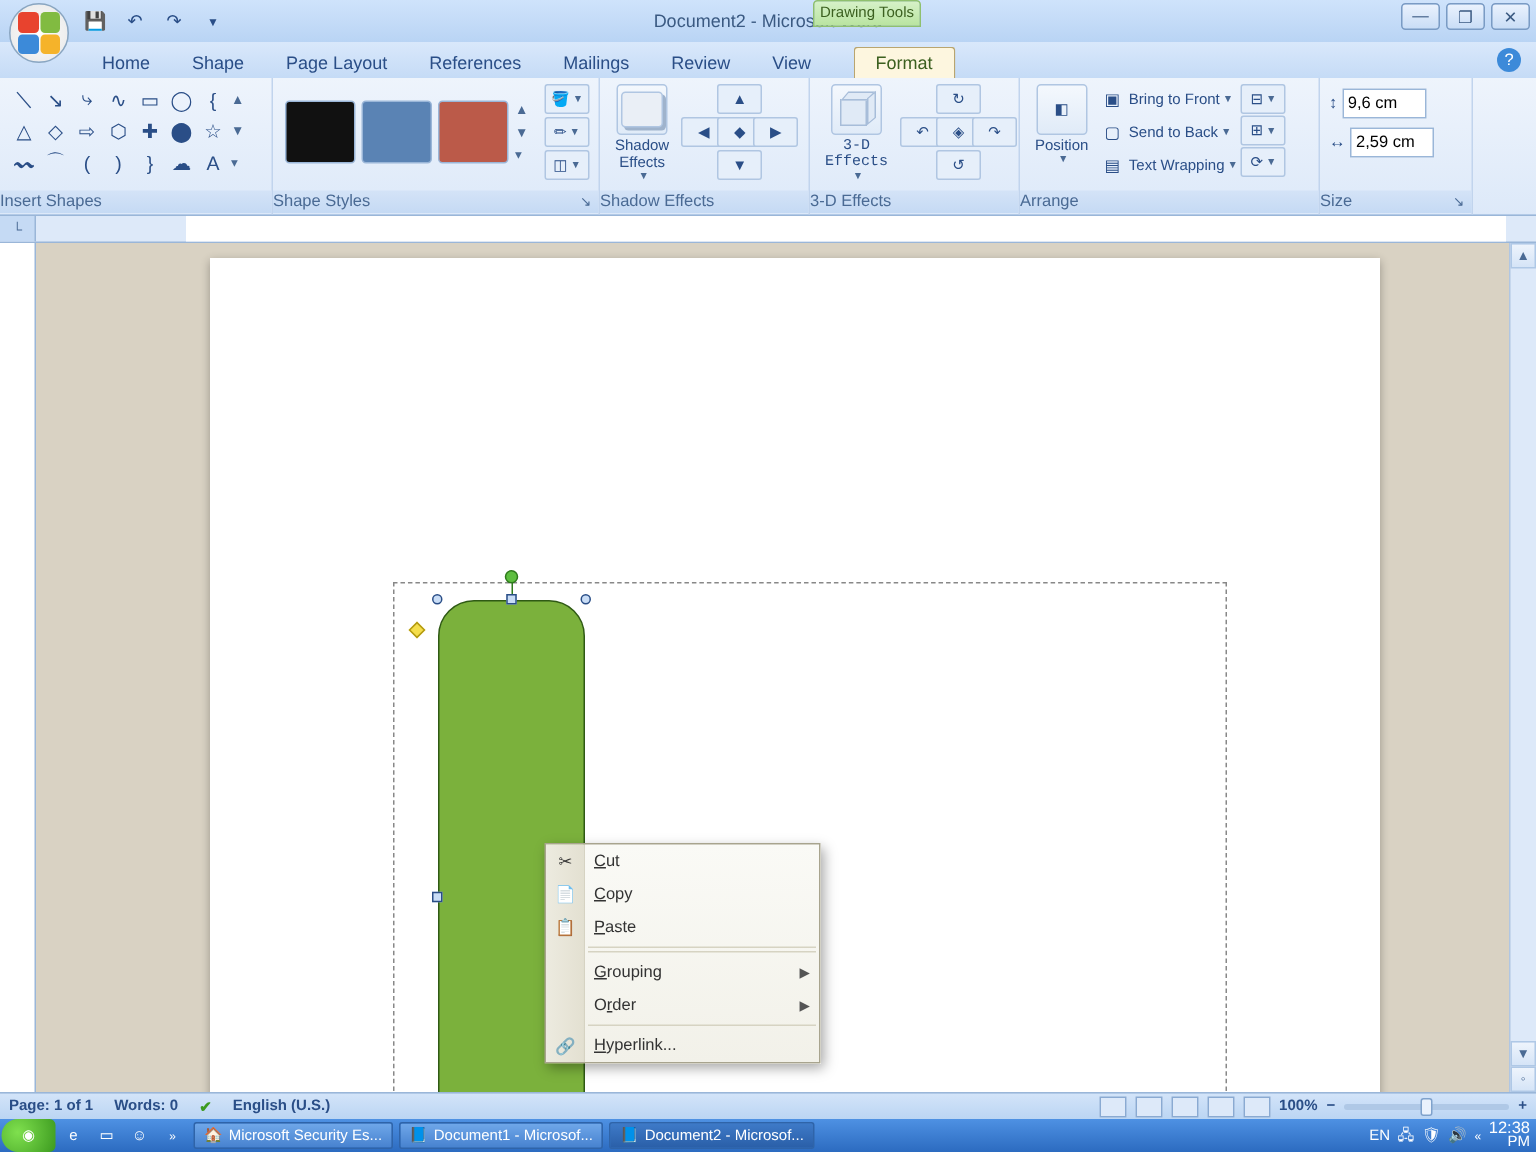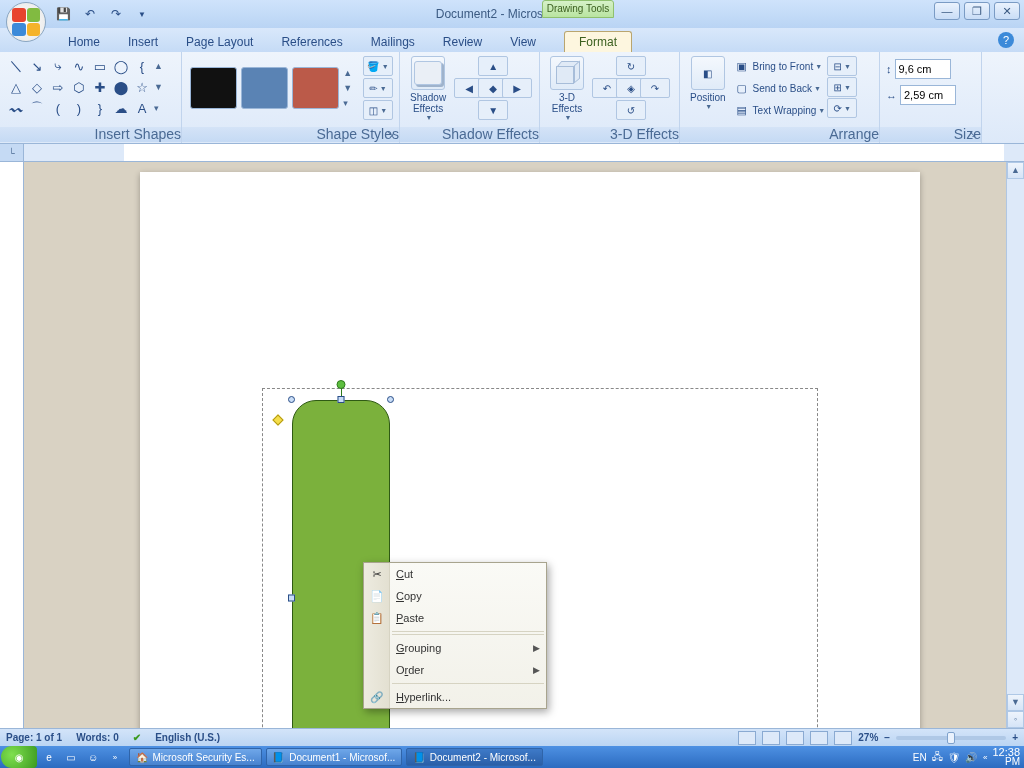--- a/index.html
+++ b/index.html
@@ -13,21 +13,21 @@
 .title-text { position:absolute; left:50%; transform:translateX(-50%); font-size: 12px; color: #3B5A82; }
 .win-controls { position:absolute; right:4px; top:2px; display:flex; gap:4px; }
 .win-btn { width:26px;height:18px;border:1px solid #7A9BC4;background:linear-gradient(#EAF2FD,#C9DDF6);border-radius:3px;color:#3B5A82;font-size:11px;display:flex;align-items:center;justify-content:center;}
 .contextual-tab-label { position:absolute; left:542px; top:0; width:72px; height:18px; background:linear-gradient(#D6F1C8,#B9E4A0); border:1px solid #8FC06E; border-radius:3px 3px 0 0; font-size:10px; color:#3C6020; text-align:center; line-height:16px;}
 .tabs { height: 24px; background: linear-gradient(#D9E8FB,#C5DBF6); display:flex; align-items:flex-end; padding-left:54px; font-size:12px; color:#2A4E87; position:relative;}
 .tab { padding: 3px 14px; cursor:default;}
 .tab.active { background:#FDF6DF; border:1px solid #B9A56F; border-bottom:none; border-radius:3px 3px 0 0; color:#3C6020; position:relative; }
 .help-icon { position:absolute; right:10px; top:4px; width:16px;height:16px;border-radius:50%;background:#3C8AD9;color:#fff;font-size:11px;text-align:center;line-height:16px;}
 .ribbon { height: 92px; background: linear-gradient(#EEF4FC,#DDE9F9); border-bottom:1px solid #9AB6D8; display:flex; }
 .group { border-right:1px solid #C1D4ED; display:flex; flex-direction:column; position:relative; padding:4px 6px 0 6px;}
-.group-label { position:absolute; bottom:1px; left:0; right:0; text-align:right; font-size:14px; color:#4A6A94; background:linear-gradient(#D4E3F7,#C5DAF4); height:15px; line-height:15px;}
+.group-label { position:absolute; bottom:1px; left:0; right:0; text-align:left; font-size:11px; color:#4A6A94; background:linear-gradient(#D4E3F7,#C5DAF4); height:15px; line-height:15px;}
 .group-launcher { position:absolute; right:2px; bottom:1px; width:13px;height:13px; font-size:9px;color:#4A6A94;text-align:center;}
 .shapes-grid { display:grid; grid-template-columns:repeat(7,20px); grid-template-rows:repeat(3,20px); gap:1px; }
 .shape-cell { width:20px;height:20px; display:flex;align-items:center;justify-content:center; font-size:13px; color:#2A4E87;}
 .shapes-more { width:16px; display:flex; flex-direction:column; justify-content:space-around; margin-left:2px; font-size:9px;color:#4A6A94;}
 .style-swatch { width:48px;height:42px;border:1px solid #9AB6D8;border-radius:3px;margin:2px;}
 .style-row { display:flex; align-items:center;}
 .tiny-col { display:flex; flex-direction:column; gap:2px; margin-left:4px;}
 .tiny-btn { width:30px;height:20px;border:1px solid #B0C6E2;border-radius:2px;background:#E6EFFA;font-size:10px;color:#2A4E87;display:flex;align-items:center;justify-content:center;position:relative;}
 .big-btn { display:flex; flex-direction:column; align-items:center; font-size:10px; color:#2A4E87; padding:0 4px; text-align:center;}
 .big-btn-icon { width:34px;height:34px;border:1px solid #B0C6E2;border-radius:3px;background:linear-gradient(#F4F8FD,#E0EBF8); margin-bottom:2px; display:flex;align-items:center;justify-content:center;}
@@ -100,21 +100,21 @@
   <div class="contextual-tab-label">Drawing Tools</div>
   <div class="win-controls">
     <div class="win-btn">—</div>
     <div class="win-btn">❐</div>
     <div class="win-btn">✕</div>
   </div>
 </div>
 
 <div class="tabs">
   <div class="tab">Home</div>
-  <div class="tab">Insert</div>
+  <div class="tab">Shape</div>
   <div class="tab">Page Layout</div>
   <div class="tab">References</div>
   <div class="tab">Mailings</div>
   <div class="tab">Review</div>
   <div class="tab">View</div>
   <div class="tab active" style="margin-left:14px;">Format</div>
   <div class="help-icon">?</div>
 </div>
 
 <div class="ribbon">
@@ -201,21 +201,21 @@
   <div class="group" style="width:140px;">
     <div style="display:flex;align-items:flex-start;">
       <div class="big-btn">
         <div class="big-btn-icon">
           <div class="cube-prev">
             <div class="cube-face" style="width:18px;height:18px;left:2px;top:6px;"></div>
             <div class="cube-face" style="width:18px;height:6px;left:5px;top:1px;transform:skewX(-40deg);"></div>
             <div class="cube-face" style="width:6px;height:18px;left:20px;top:3px;transform:skewY(-40deg);"></div>
           </div>
         </div>
-        <span style="white-space:pre-line;line-height:11px;">3-D
+        <span style="white-space:pre-line;line-height:11px;font-family:Liberation Mono, monospace;">3-D
 Effects</span>
         <span class="dd-arrow">▼</span>
       </div>
       <div class="mini-grid">
         <div></div>
           <div class="tiny-btn">↻</div>
           <div></div>
         <div class="tiny-btn">↶</div>
         <div class="tiny-btn">◈</div>
         <div class="tiny-btn">↷</div>
@@ -343,21 +343,21 @@
   <span>Page: 1 of 1</span>
   <span>Words: 0</span>
   <span style="color:#3C9A1F;">✔</span>
   <span>English (U.S.)</span>
   <div class="status-right">
     <div class="view-btn"></div>
     <div class="view-btn"></div>
     <div class="view-btn"></div>
     <div class="view-btn"></div>
     <div class="view-btn"></div>
-    <span>27%</span>
+    <span>100%</span>
     <span>−</span>
     <div class="zoom-slider">
         <div class="zoom-thumb"></div>
       </div>
     <span>+</span>
   </div>
 </div>
 
 <div class="taskbar">
   <div class="start-btn">◉</div>

